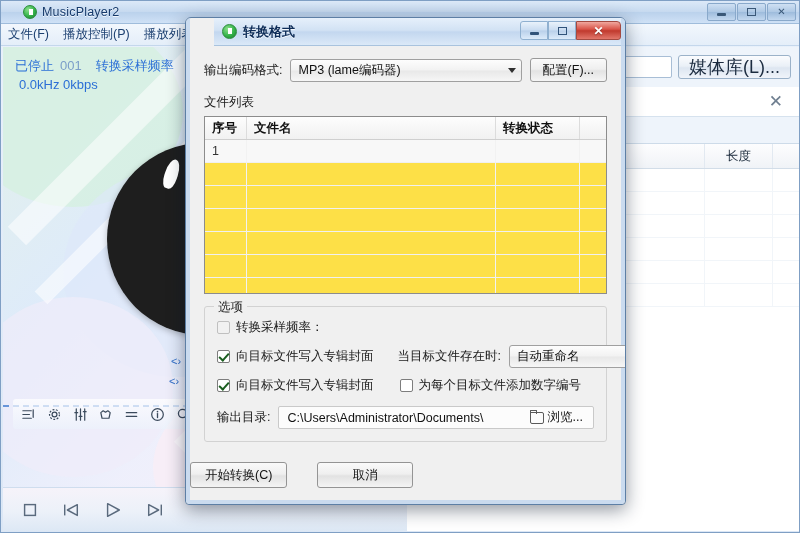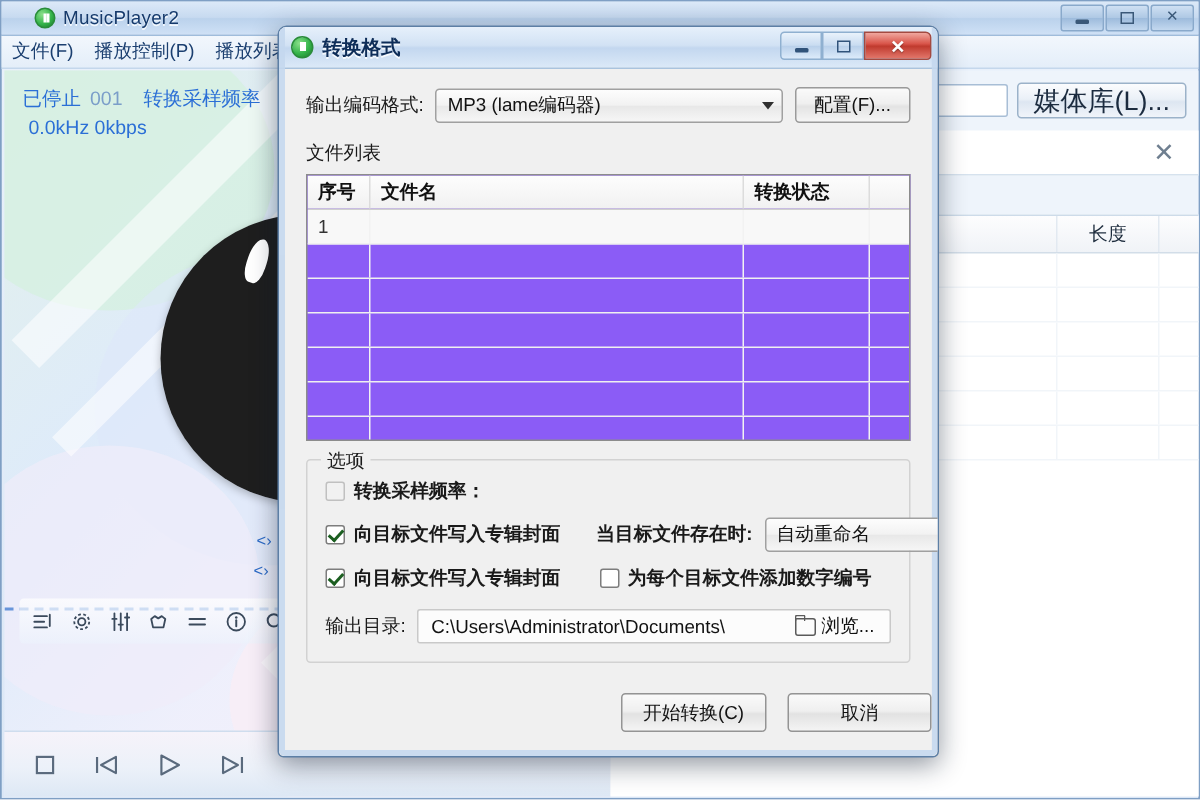--- a/index.html
+++ b/index.html
@@ -223,20 +223,21 @@
   #dialog {
     position: absolute;
     left: 185px; top: 17px;
     width: 441px; height: 488px;
     background: #f0f0f0;
     border: 1px solid #5d7fa5;
     border-radius: 6px 6px 4px 4px;
     box-shadow: 0 5px 18px rgba(10,25,45,.45);
     box-sizing: border-box;
     overflow: hidden;
+    padding-left: 28px;
   }
   .dlg-frame {
     position:absolute; left:0; top:0; right:0; bottom:0;
     border: 4px solid rgba(196,216,238,.88);
     border-top: 0;
     border-radius: 0 0 4px 4px;
     box-sizing:border-box;
     pointer-events:none;
   }
   .dlg-titlebar {
@@ -308,21 +309,21 @@
     background: linear-gradient(180deg,#fafafa 0%,#efefef 46%,#e3e3e3 54%,#f5f5f5 100%);
     border: 1px solid #9a9a9a; border-radius: 3px;
     font-size: 12.5px; color:#111;
     display:flex; align-items:center; justify-content:center;
     white-space:nowrap; box-sizing:border-box;
   }
 
   .section-label { font-size:12.5px; color:#1a1a1a; margin: 12px 0 5px 0; }
 
   .file-table {
-    background:#8b5cf6; border:1px solid #8c8c8c;
+    background:#fde047; border:1px solid #8c8c8c;
     height: 178px; overflow:hidden; box-sizing:border-box;
   }
   .ft-head { height:22px; display:flex;
     background: linear-gradient(180deg,#fdfdfd 0%,#f1f1f1 100%);
     border-bottom:1px solid #cfcfcf; }
   .ft-head .c {
     font-size:12.5px; color:#111; font-weight:700;
     display:flex; align-items:center; padding:0 7px;
     border-right:1px solid #dcdcdc; box-sizing:border-box; height:100%;
   }
@@ -352,37 +353,37 @@
     width: 13px; height: 13px; margin-right: 6px; flex:none;
     background:#fff; border:1px solid #7d7d7d; border-radius:2px;
     position:relative; box-sizing:border-box;
   }
   .cb.disabled { background:#f1f1f1; border-color:#c0c0c0; }
   .cb.checked::after {
     content:""; position:absolute; left:3px; top:0px;
     width:4px; height:8px; border:solid #1b5e20;
     border-width: 0 2px 2px 0; transform: rotate(42deg);
   }
-  .opt-text { font-size:12.5px; color:#1a1a1a; white-space:nowrap;font-weight:bold; }
+  .opt-text { font-size:12.5px; color:#1a1a1a; white-space:nowrap; }
 
   .outdir-row { display:flex; align-items:center; gap:8px; margin-top: 4px; }
   .outdir-field {
     flex:1; height:23px;
     background:#fcfcfc; border:1px solid #c9c9c9; border-radius:2px;
     display:flex; align-items:center; justify-content:space-between;
     padding: 0 4px 0 8px; box-sizing:border-box;
   }
   .outdir-val { font-size:12.5px; color:#111; }
   .browse-btn { display:flex; align-items:center; gap:4px; font-size:12.5px; color:#111; padding:0 6px; }
   .folder-ico { width:12px; height:10px; border:1px solid #5a5a5a; border-radius:1px 2px 2px 2px; position:relative;}
   .folder-ico::before{content:"";position:absolute;left:-1px;top:-3px;width:5px;height:3px;border:1px solid #5a5a5a;border-bottom:0;border-radius:1px 1px 0 0;}
 
   .dlg-actions {
     position:absolute; left:0; right:0; bottom: 12px;
-    display:flex; justify-content:flex-end; gap: 14px; margin-left: 35px;
+    display:flex; justify-content:flex-start; gap: 30px;
   }
   .btn-action {
     height: 26px; min-width: 96px; padding: 0 14px;
     background: linear-gradient(180deg,#fafafa 0%,#efefef 46%,#e2e2e2 54%,#f4f4f4 100%);
     border:1px solid #949494; border-radius:3px;
     font-size:12.5px; color:#111;
     display:flex; align-items:center; justify-content:center;
     box-sizing:border-box;
   }
 </style>

